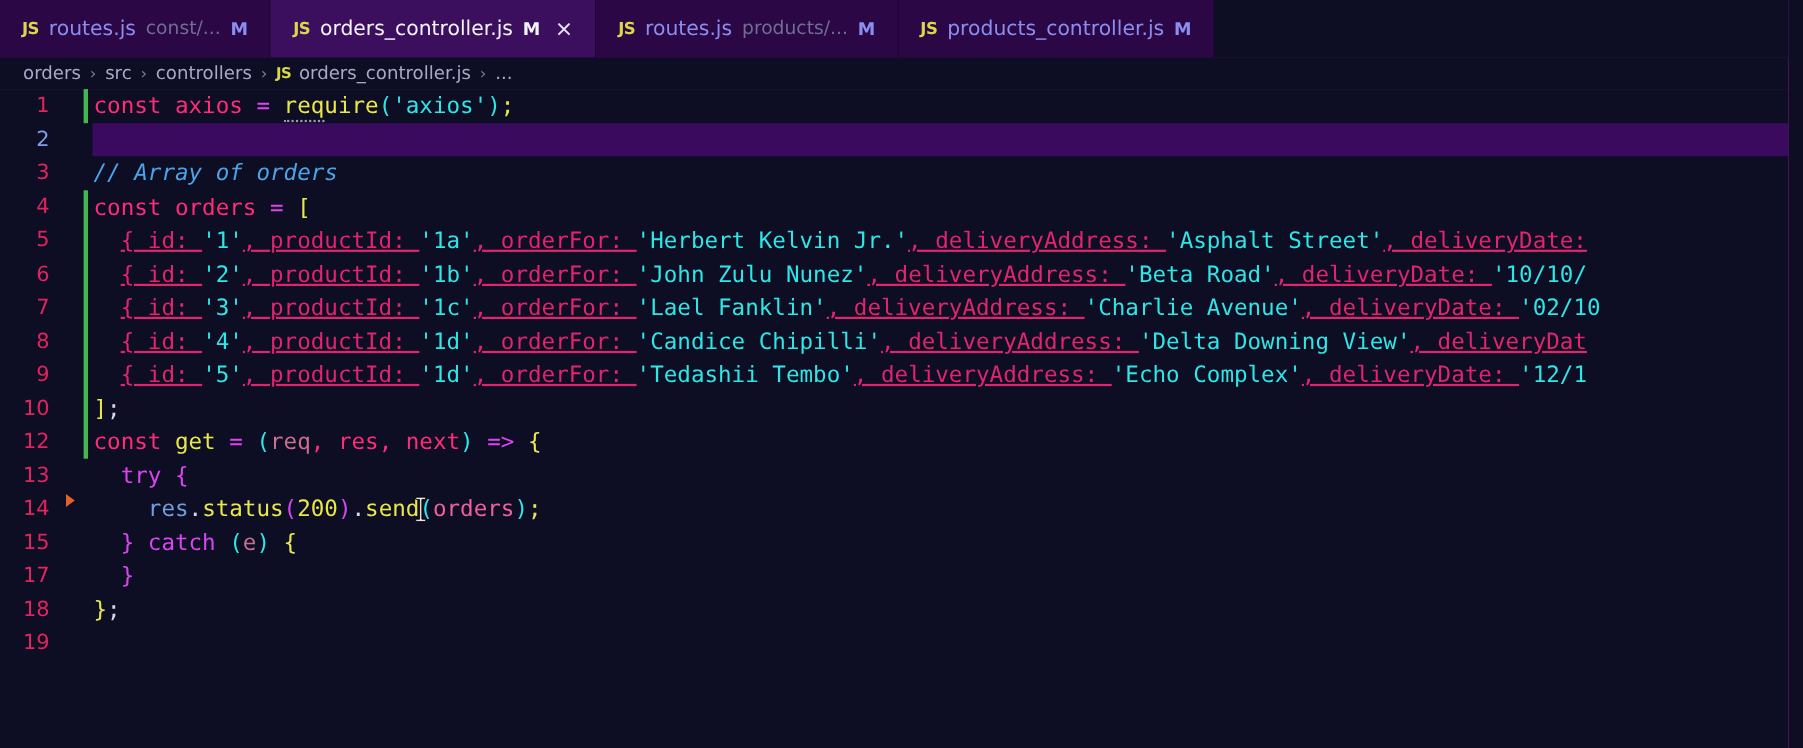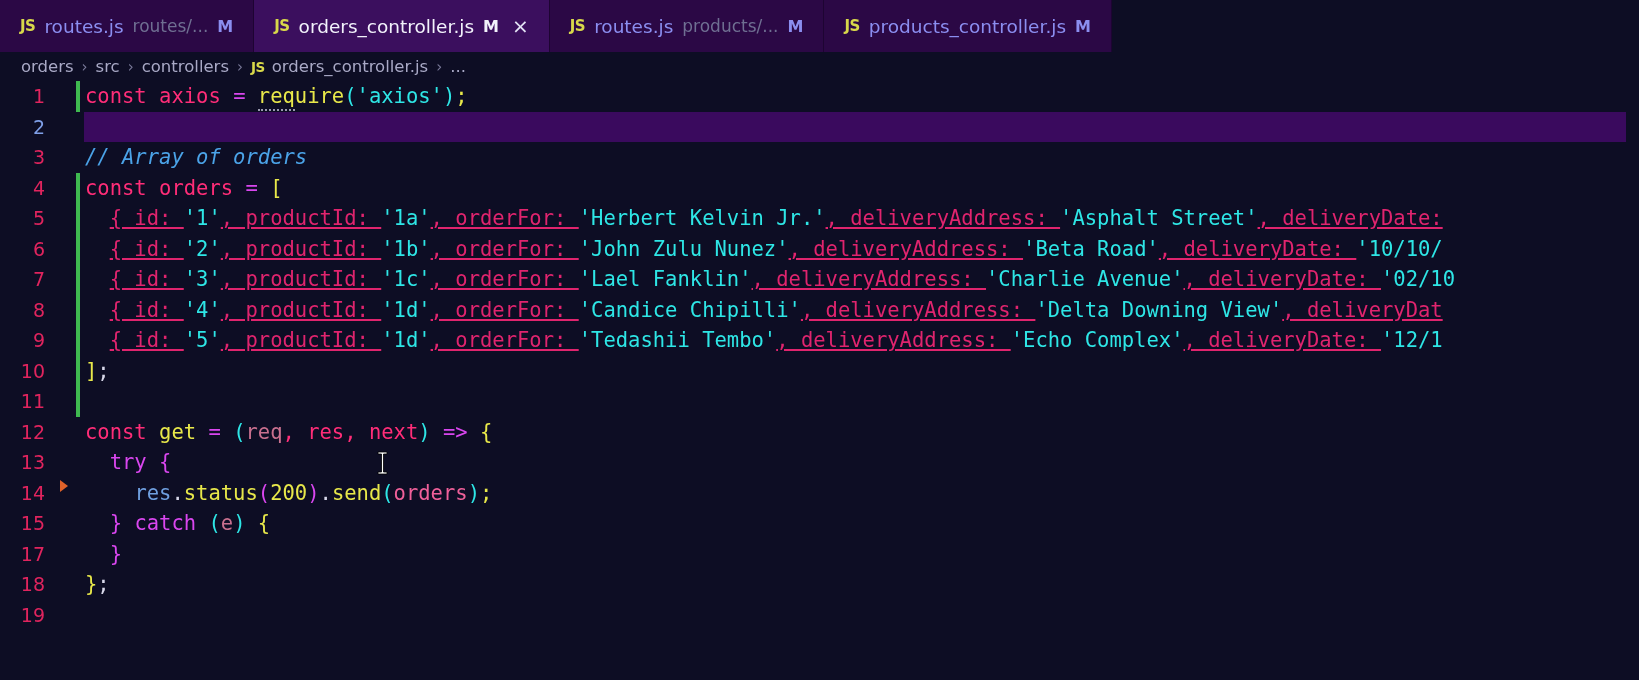--- a/index.html
+++ b/index.html
@@ -238,21 +238,21 @@
 <body>
 
 <div id="app">
 
   <div class="tabbar">
     <div class="tabbar-strip">
 
       <div class="tab">
         <span class="js-icon">JS</span>
         <span class="tab-label">routes.js</span>
-        <span class="tab-desc">routes/...</span>
+        <span class="tab-desc">const/...</span>
         <span class="tab-dirty">M</span>
       </div>
 
       <div class="tab active">
         <span class="js-icon">JS</span>
         <span class="tab-label">orders_controller.js</span>
         <span class="tab-dirty">M</span>
         <span class="tab-close">×</span>
       </div>
 
@@ -346,25 +346,20 @@
       <span class="gutter-mark"></span>
       <span class="line-text">  <span class="t-prop">{ id: </span><span class="t-str">'5'</span><span class="t-prop">, productId: </span><span class="t-str">'1d'</span><span class="t-prop">, orderFor: </span><span class="t-str">'Tedashii Tembo'</span><span class="t-prop">, deliveryAddress: </span><span class="t-str">'Echo Complex'</span><span class="t-prop">, deliveryDate: </span><span class="t-str">'12/1</span></span>
     </div>
 
     <div class="code-line">
       <span class="line-no">10</span>
       <span class="gutter-mark"></span>
       <span class="line-text"><span class="t-punct">]</span><span class="t-plain">;</span></span>
     </div>
 
-    <div class="code-line">
-      <span class="line-no">11</span>
-      <span class="gutter-mark"></span>
-      <span class="line-text"></span>
-    </div>
 
     <div class="code-line">
       <span class="line-no">12</span>
       <span class="gutter-mark"></span>
       <span class="line-text"><span class="t-kw">const</span><span class="t-plain"> </span><span class="t-fn">get</span><span class="t-plain"> </span><span class="t-eq">=</span><span class="t-plain"> </span><span class="t-paren">(</span><span class="t-param">req</span><span class="t-comma">,</span><span class="t-plain"> </span><span class="t-param" style="color:#ff2d78">res</span><span class="t-comma">,</span><span class="t-plain"> </span><span class="t-param" style="color:#ff2d78">next</span><span class="t-paren">)</span><span class="t-plain"> </span><span class="t-arrow">=&gt;</span><span class="t-plain"> </span><span class="t-punct">{</span></span>
     </div>
 
     <div class="code-line">
       <span class="line-no">13</span>
       <span class="gutter-mark"></span>

